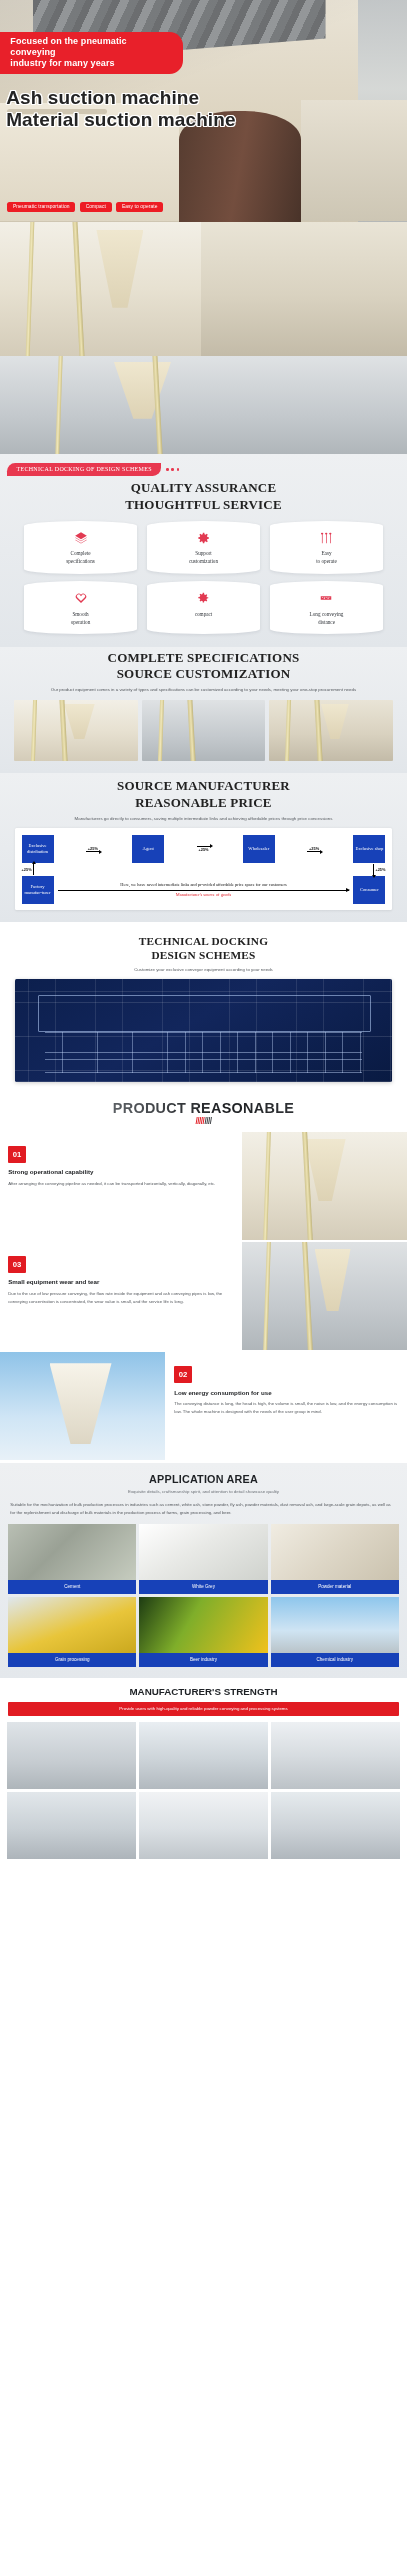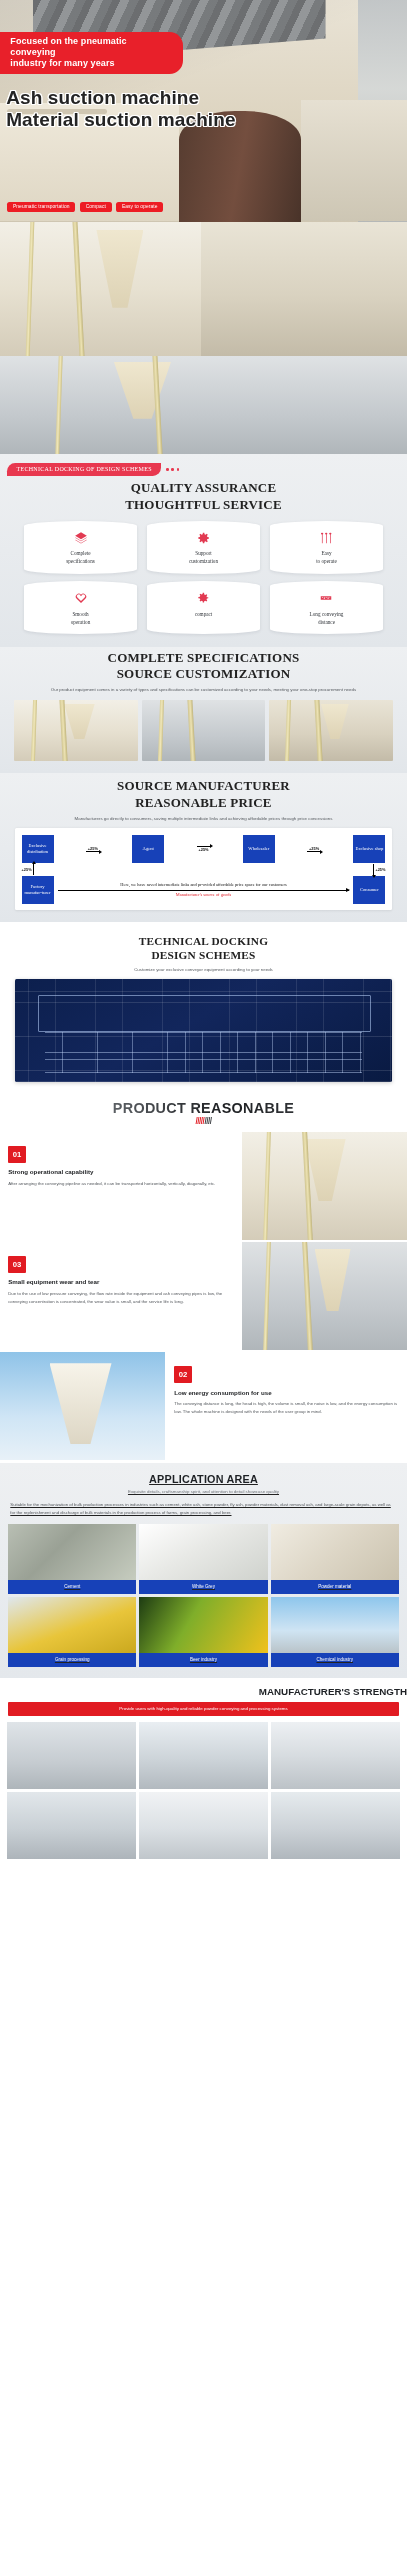--- a/index.html
+++ b/index.html
@@ -315,42 +315,42 @@
     background:#e11b22; color:#fff;
     font-size:7.7px; font-weight:800;
     display:flex; align-items:center; justify-content:center;
     border-radius:1px;
     margin-bottom: 5.2px;
   }
   .adv h4 { font-size:6.2px; color:#1c1e21; margin-bottom:4.6px; font-weight:700; }
   .adv p { font-size:4.3px; line-height:1.78; color:#53575c; }
 
   
-  .app-wrap { background: linear-gradient(#eef0f2,#e4e8ec); padding: 10.3px 0 3.1px; text-decoration: underline; }
+  .app-wrap { background: linear-gradient(#eef0f2,#e4e8ec); padding: 10.3px 0 3.1px; }
   .app-title { text-align:center; font-size:10.8px; font-weight:700; color:#1e2125; letter-spacing:0.2px; }
   .app-sub {
     text-align:center; font-size:4.4px; color:#6d7278; margin-top:3.1px; line-height:1.6;
   }
   .app-desc { font-size:4.3px; line-height:1.85; color:#53575c; padding: 6.2px 10.3px 7.2px; }
   .app-grid { display:grid; grid-template-columns:repeat(3,1fr); gap:3.1px; padding: 0 8.2px 8.2px; }
   .app-cell { background:#fff; }
   .app-cell .pic { height: 56px; }
   .app-cell .cap-lbl {
     background:#1741b8; color:#fff; font-size:4.6px;
     text-align:center; padding:4.1px 1px; line-height:1.2;
   }
   .tex-cement { background: linear-gradient(135deg,#b9bfb4,#9aa195 40%,#c6ccbf); }
   .tex-white  { background: linear-gradient(150deg,#ffffff,#e8e9e6 45%,#cfd2cd); }
   .tex-powder { background: linear-gradient(140deg,#f0ece2,#ddd6c6 50%,#cac2ae); }
   .tex-grain  { background: linear-gradient(160deg,#dfe7ef,#e8c53a 55%,#caa81e); }
   .tex-beer   { background: linear-gradient(120deg,#1d3b12,#7fae2a 40%,#f0c11c); }
   .tex-chem   { background: linear-gradient(#8ec6ec,#cfe4f3 60%,#b9c3c8); }
 
   
-  .ms-title { text-align:right; font-size:9.8px; font-weight:700; color:#1e2125; padding-top:8.2px; }
+  .ms-title { text-align:center; font-size:9.8px; font-weight:700; color:#1e2125; padding-top:8.2px; }
   .ms-bar {
     background:#e11b22; color:#fff; font-size:4.4px;
     text-align:center; padding:3.6px 5.2px; line-height:1.5;
     margin: 5.2px 8.2px 6.2px; border-radius:1px;
   }
   .ms-grid { display:grid; grid-template-columns:repeat(3,1fr); gap:3.1px; padding:0 7.2px 9.3px; }
   .ms-cell { height: 67px; }
   .ms-a { background: linear-gradient(#dfe4e8,#c6ccd1 60%,#aeb5ba); }
   .ms-b { background: linear-gradient(#e9eef2,#cdd4d9 55%,#b2b9bf); }
   .ms-c { background: linear-gradient(#edf0f3,#d7dce0 50%,#bcc2c7); }

